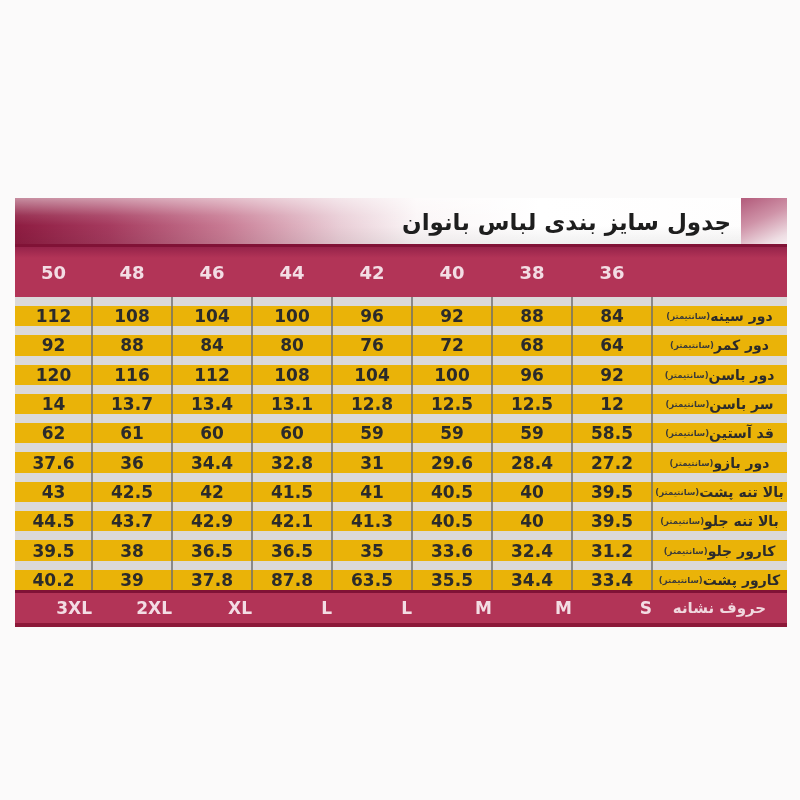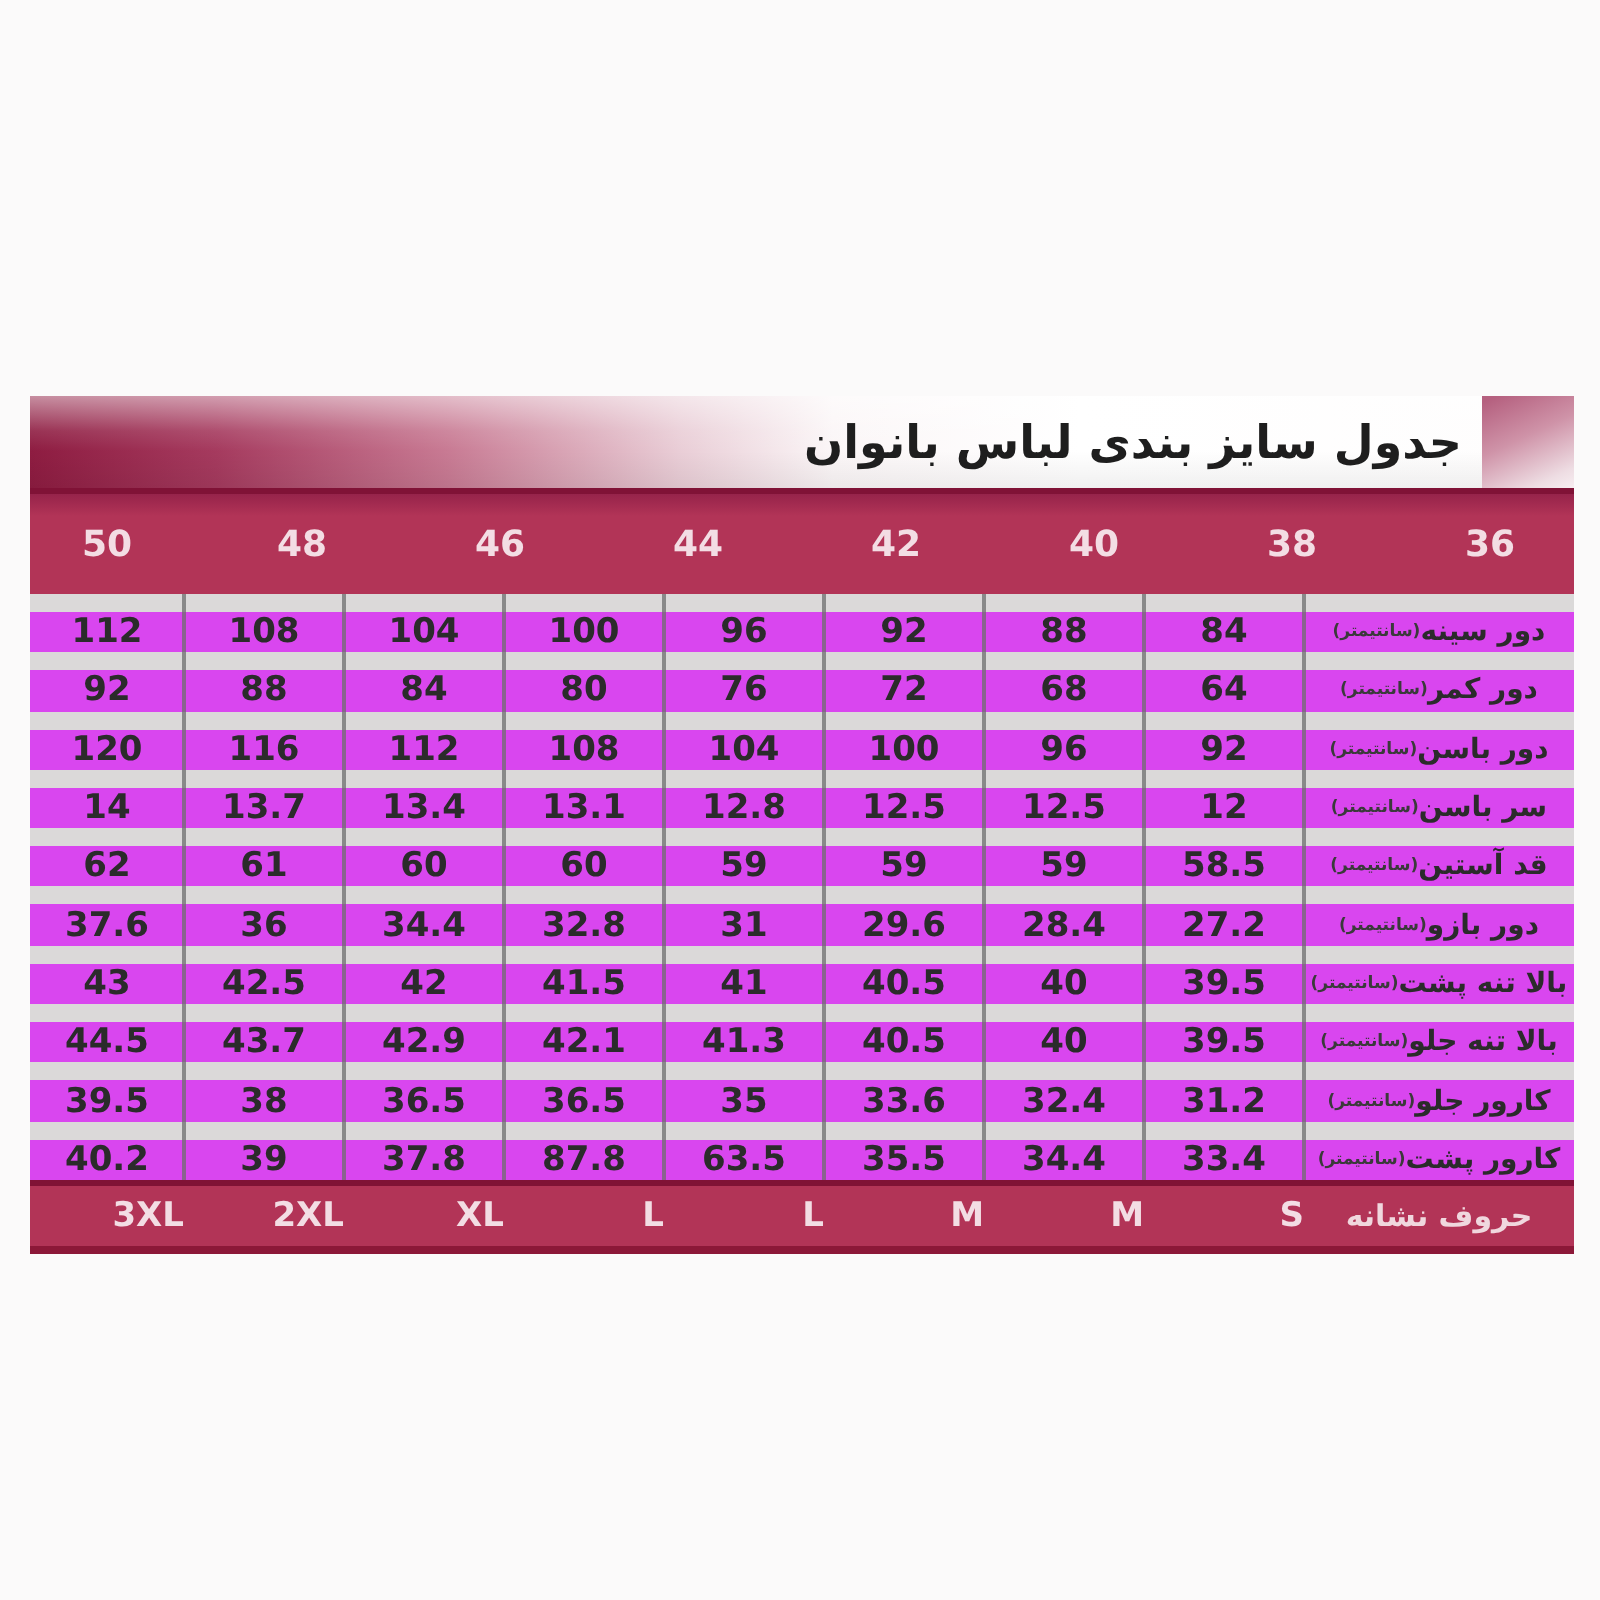--- a/index.html
+++ b/index.html
@@ -39,32 +39,31 @@
   .grid-row{
     display:grid;
     grid-template-columns:77px 80px 80px 80px 80px 80px 80px 80px 1fr;
     box-sizing:border-box;
   }
   
   .header-row{
     height:53px;border-top:3px solid #801236;
     background:linear-gradient(to bottom,#96234a 0%,#b23457 22%,#b23457 100%);
     align-items:center;
-    gap:19px;
   }
   .header-cell{
     text-align:center;font-size:18px;font-weight:bold;color:#f3dde4;
   }
   .header-label{
     text-align:center;font-size:16px;font-weight:bold;color:#f0d7de;direction:rtl;
   }
   
   .data-area{position:relative;background:#dbd9d9;}
   .data-row{
-    height:29.3px;border-top:9px solid #dbd9d9;background:#d946ef;
+    height:29.3px;border-top:9px solid #dbd9d9;background:#eab308;
     align-items:center;
   }
   .num-cell{
     display:flex;align-items:center;justify-content:center;
     font-size:17px;font-weight:bold;color:#2b2b2b;
   }
   .label-cell{
     display:flex;align-items:center;justify-content:center;
     direction:rtl;font-size:14px;font-weight:bold;color:#2b2b2b;white-space:nowrap;
   }

